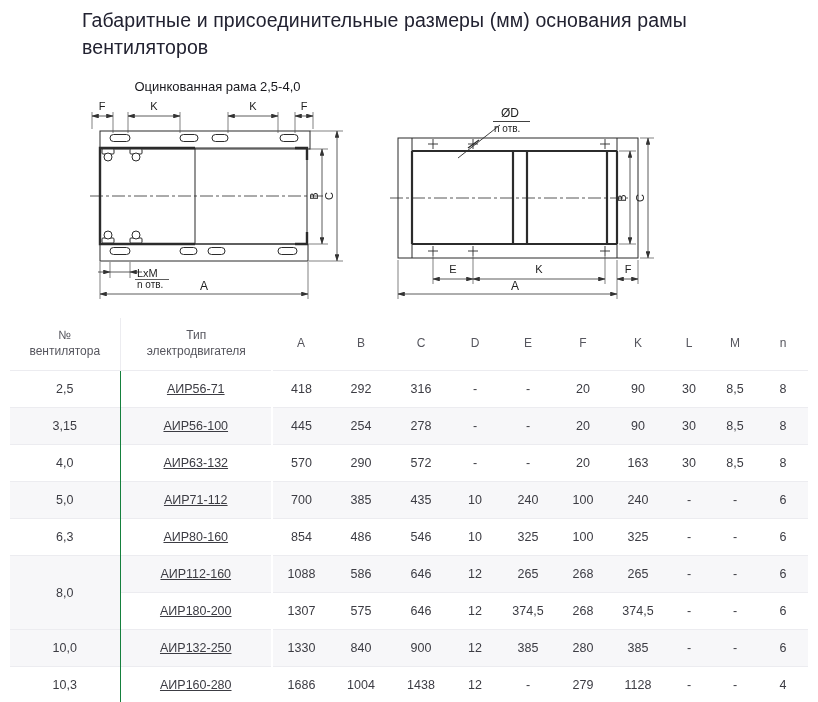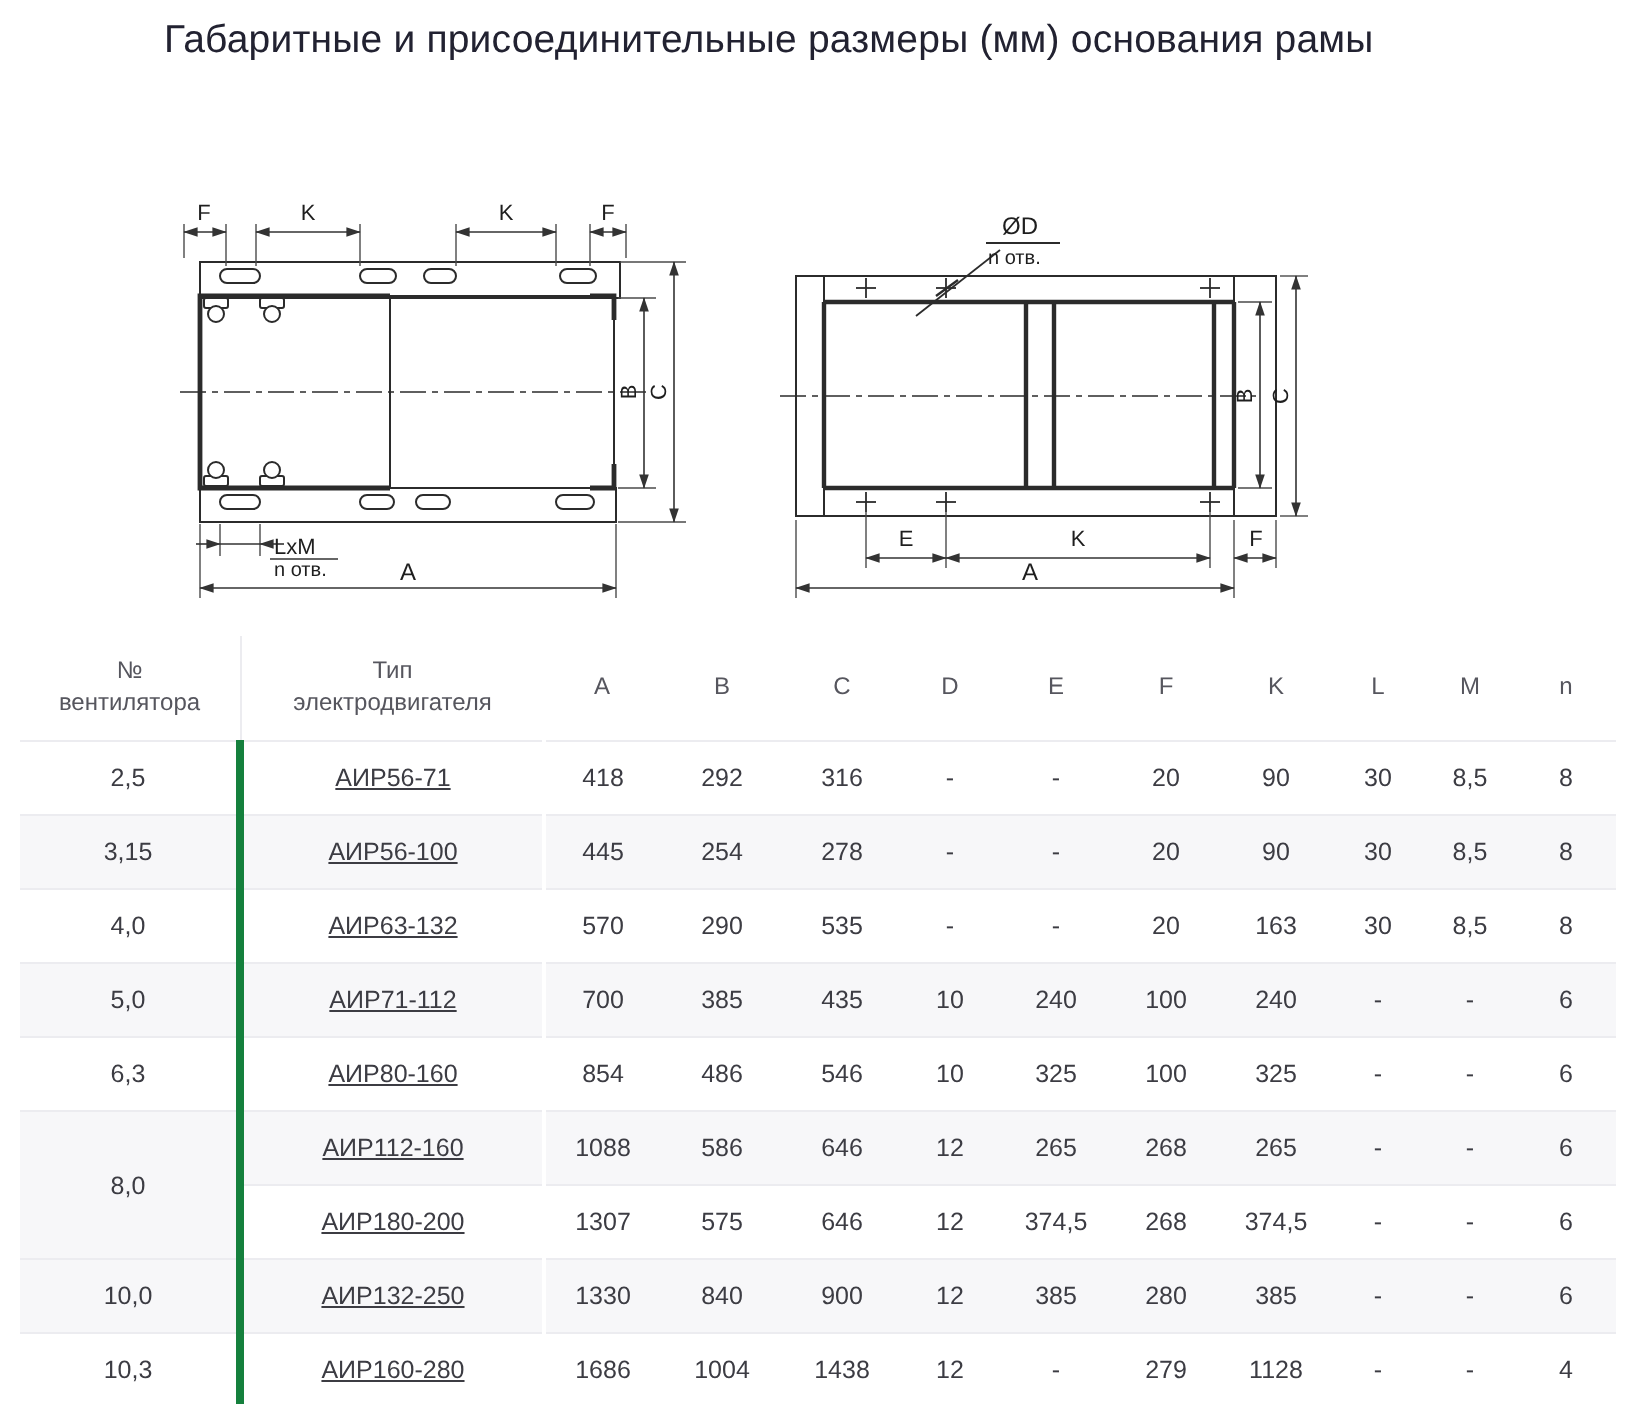--- a/index.html
+++ b/index.html
@@ -33,30 +33,31 @@
     font-weight:400; font-size:12px; color:#56565e; height:44px;
     padding:4px 3px; vertical-align:middle; text-align:center;
     white-space:pre-line; line-height:1.3; border-bottom:1px solid #ececf0;
   }
   table.dims th:first-child { border-right:1px solid #ececf0; }
   table.dims td {
     height:36px; padding:0 4px; text-align:center; vertical-align:middle;
     border-top:1px solid #ececf0;
   }
   table.dims tbody tr:nth-child(even) { background:#f7f7f9; }
-  td.c-num   { border-right:4px solid #15803d; }
+  td.c-num   { border-right:1px solid #15803d; }
   td.c-motor { border-right:2px solid #ffffff;text-decoration:underline; }
 </style>
 </head>
 <body>
 
 <div class="page">
 
-  <h1 class="title"><span>Габаритные и присоединительные размеры (мм) основания рамы</span><br></h1>
-
+  <h1 class="title"><span>Габаритные и присоединительные размеры (мм) основания рамы</span><br><span>вентиляторов</span></h1>
+
+  <div class="dwg-title left">Оцинкованная рама 2,5-4,0</div>
 
   <svg class="dwg left" width="265" height="218" viewBox="0 0 265 218">
     <defs>
       <marker id="arr1" markerWidth="9" markerHeight="6" refX="8.5" refY="3" orient="auto-start-reverse">
         <path d="M0,0 L9,3 L0,6 Z" fill="#333"></path>
       </marker>
     </defs>
 
     <g stroke="#2b2b2b" fill="none" stroke-width="1">
       <rect x="15" y="35" width="210" height="18"></rect>
@@ -269,21 +270,21 @@
           <td>90</td>
           <td>30</td>
           <td>8,5</td>
           <td>8</td>
         </tr>
         <tr>
           <td class="c-num">4,0</td>
           <td class="c-motor">АИР63-132</td>
           <td>570</td>
           <td>290</td>
-          <td>535</td>
+          <td>572</td>
           <td>-</td>
           <td>-</td>
           <td>20</td>
           <td>163</td>
           <td>30</td>
           <td>8,5</td>
           <td>8</td>
         </tr>
         <tr>
           <td class="c-num">5,0</td>

